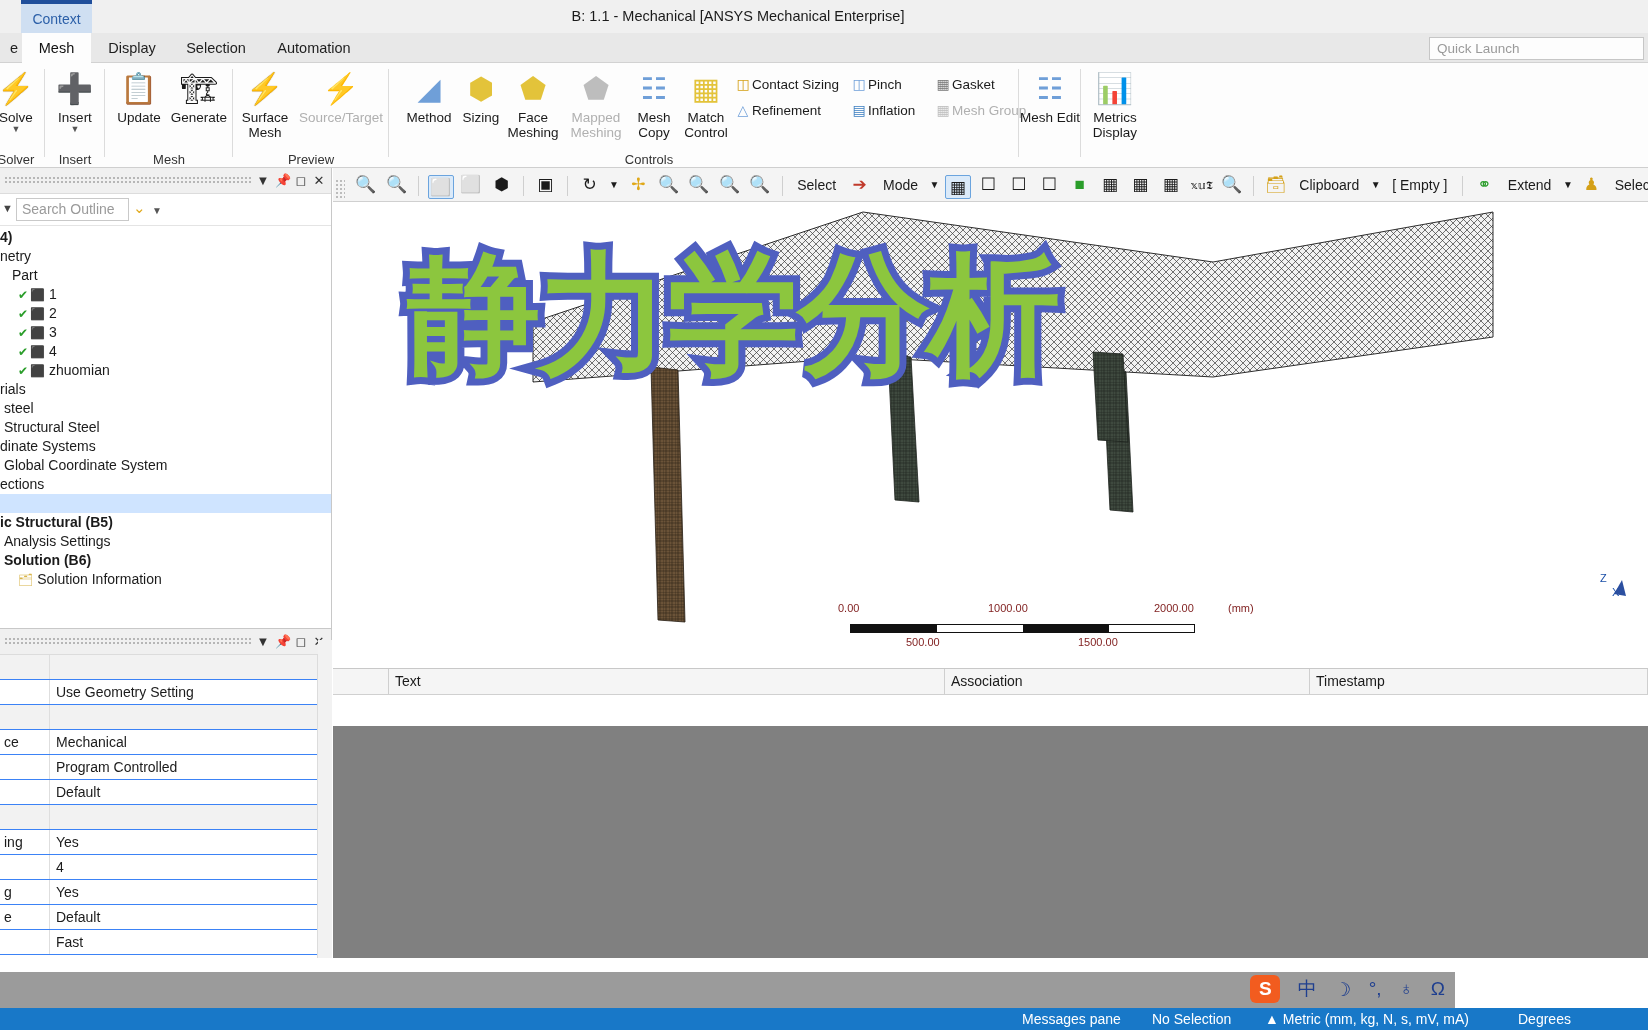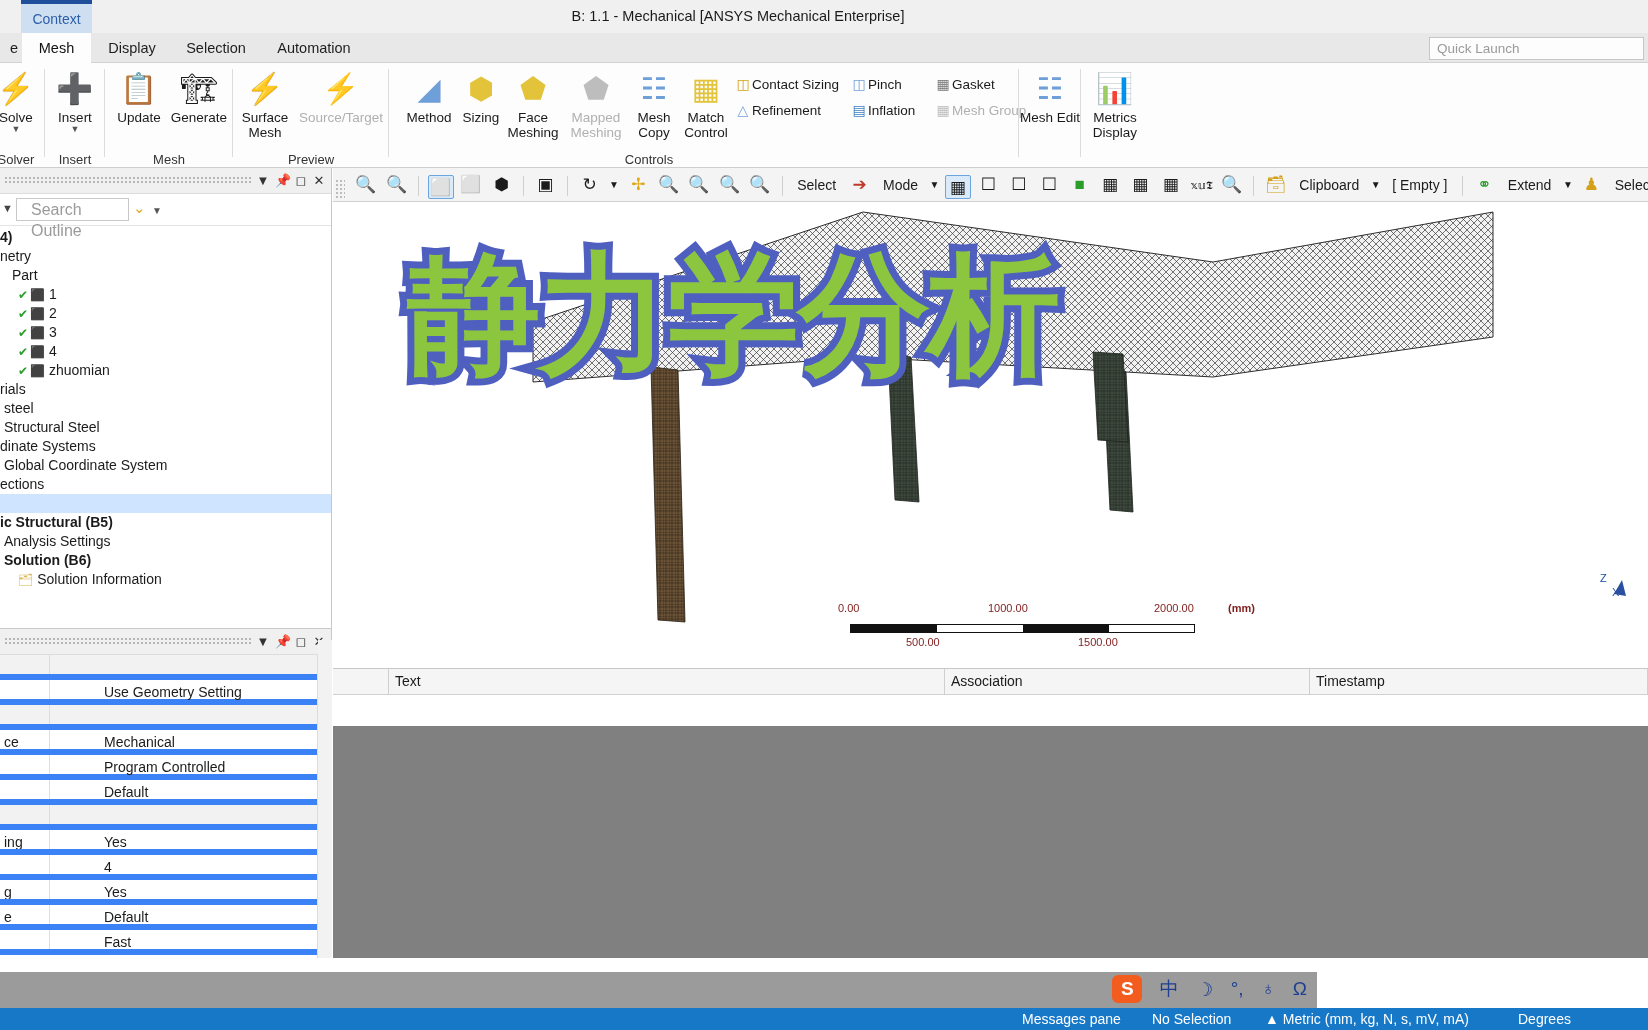--- a/index.html
+++ b/index.html
@@ -98,39 +98,39 @@
   .tree-search {
     position: absolute; left: 0; top: 26px; width: 100%; height: 32px;
     border-bottom: 1px solid #e4e4e4;
   }
   .tree-search .filter-caret {
     position:absolute; left:2px; top:8px; font-size:11px; color:#444;
   }
   .tree-search .sbox {
     position: absolute; left: 16px; top: 4px; width: 113px; height: 23px;
     border: 1px solid #c9c9c9; background:#fff;
-    font-size: 16px; color: #9a9a9a; line-height: 21px; padding-left: 14px;
+    font-size: 14px; color: #9a9a9a; line-height: 21px; padding-left: 5px;
   }
   .tree-search .chev { position:absolute; left:133px; top:5px; font-size:15px; color:#e0a818; }
   .tree-search .chev2 { position:absolute; left:152px; top:11px; font-size:10px; color:#555; }
 
   .tree { position: absolute; left: 0; top: 60px; width: 100%; bottom: 0; overflow: hidden; }
   .trow { position: relative; height: 19px; line-height: 19px; font-size: 14px; color: #1b1b1b; white-space: nowrap; }
   .trow.bold { font-weight: bold; }
   .trow .tick { color: #2a9d2a; font-size: 12px; margin-right: 2px; }
   .trow .gico { color: #6f9fd8; font-size: 12px; margin-right: 4px; }
   .trow.sel { background: #cfe4ff; }
 
   
   .details-panel {
     position: absolute; left: 0; top: 628px; width: 332px; height: 330px;
     background: #ffffff; border-right: 1px solid #c8c8c8; border-top: 1px solid #c8c8c8;
   }
   .dtable { position: absolute; left: 0; top: 26px; right: 14px; bottom: 0; }
-  .drow { display: flex; height: 25px; border-bottom: 6px solid #3b82f6; font-size: 14px; color: #1b1b1b; gap: 48px; }
+  .drow { display: flex; height: 25px; border-bottom: 1px solid #3b82f6; font-size: 14px; color: #1b1b1b; }
   .drow .k { width: 50px; border-right: 1px solid #dedede; padding-left: 4px; line-height: 24px; overflow:hidden; }
   .drow .v { flex: 1; padding-left: 6px; line-height: 24px; }
   .drow.hdr { background: #f2f2f2; }
   .dscroll {
     position: absolute; right: 0; top: 26px; bottom: 0; width: 14px;
     background: #f2f2f2; border-left: 1px solid #dcdcdc;
   }
   .dscroll .thumb { position:absolute; left:1px; top: 22px; width: 12px; height: 138px; background:#cdcdcd; }
   .dscroll .ar { position:absolute; left:0; width:14px; height:16px; line-height:16px; text-align:center; font-size:9px; color:#555; background:#ededed;}
   .dscroll .ar.up { top:0; } .dscroll .ar.dn { bottom:0; }
@@ -209,21 +209,21 @@
   .msg-gutter { position:absolute; left:0; top:57px; bottom:0; width: 56px; background:#f0f0f0; border-right:1px solid #cfcfcf;}
 
   
   .vscroll-mid {
     position:absolute; left: 318px; top: 640px; width: 14px; height: 318px;
     background:#f2f2f2;
   }
 
   
   .tray {
-    position: absolute; left: 0; bottom: 22px; width: 1317px; height: 36px;
+    position: absolute; left: 0; bottom: 22px; width: 1455px; height: 36px;
     background: #9b9b9b;
   }
   .tray .items { position: absolute; right: 10px; top: 3px; height: 30px; }
   .tray .it { display:inline-block; vertical-align:middle; margin-left: 13px; font-size: 19px; color:#1f3f8f; }
   .tray .sogou {
     display:inline-block; vertical-align:middle; width: 30px; height: 28px;
     background: #f25c1f; border-radius: 6px; color:#fff; font-size: 19px;
     text-align:center; line-height: 28px; font-weight: bold;
   }
 
@@ -542,21 +542,21 @@
       <polygon points="318,165 345,168 352,420 325,418" fill="url(#legpat)" stroke="#241c12" stroke-width="0.8"></polygon>
       <polygon points="555,152 578,155 586,300 562,298" fill="url(#legpat2)" stroke="#1c211c" stroke-width="0.8"></polygon>
       <polygon points="770,168 793,170 800,310 777,308" fill="url(#legpat2)" stroke="#1c211c" stroke-width="0.8"></polygon>
       <polygon points="760,150 790,152 795,240 765,238" fill="url(#legpat2)" stroke="#1c211c" stroke-width="0.8"></polygon>
     </svg>
 
     <div class="scalebar">
       <div class="lbl" style="left:0;top:2px;">0.00</div>
       <div class="lbl" style="left:150px;top:2px;">1000.00</div>
       <div class="lbl" style="left:316px;top:2px;">2000.00</div>
-      <div class="lbl" style="left:390px;top:2px;font-weight:bold;">(mm)</div>
+      <div class="lbl" style="left:390px;top:2px;">(mm)</div>
       <div class="bar">
         <div class="seg" style="left:0;width:86px;"></div>
         <div class="seg" style="left:172px;width:86px;"></div>
       </div>
       <div class="lbl" style="left:68px;top:36px;">500.00</div>
       <div class="lbl" style="left:240px;top:36px;">1500.00</div>
     </div>
 
     <div class="triad">
       <div class="ax" style="left:0;top:0;">Z</div>

